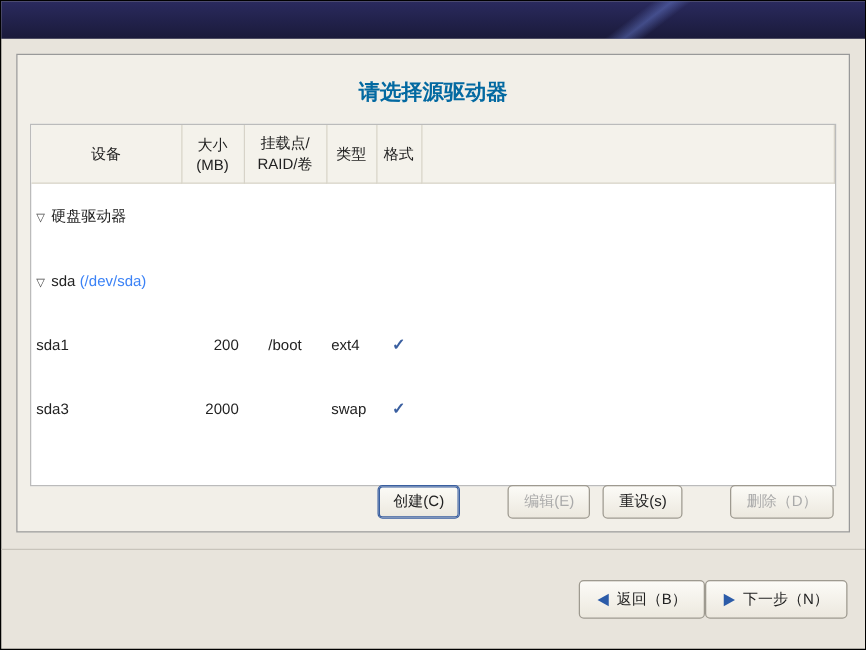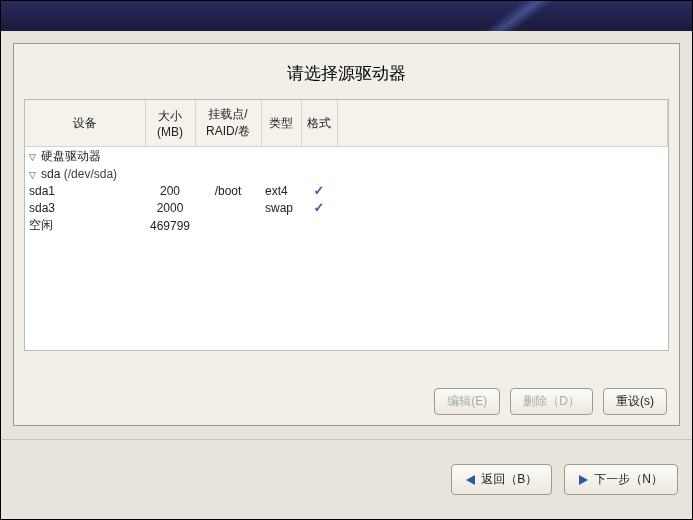--- a/index.html
+++ b/index.html
@@ -43,73 +43,73 @@
     .panel {
       width: 100%;
       height: 100%;
       background: #f2efe8;
       border: 1px solid #999;
       position: relative;
     }
     .panel-title {
       text-align: center;
       font-size: 17px;
-      font-weight: normal;
+      font-weight: bold;
       padding: 18px 0 14px;
-      color: #000000;
+      color: #0369a1;
     }
     .table-wrap {
       margin: 0 10px;
       background: #fff;
       border: 1px solid #bbb;
-      height: 252px;
+      height: 290px;
       overflow: hidden;
     }
     table.parts {
       width: 100%;
       border-collapse: collapse;
       table-layout: fixed;
     }
     table.parts thead th {
       background: #f4f2eb;
       border-right: 1px solid #d7d3c8;
       border-bottom: 1px solid #d7d3c8;
       font-weight: normal;
       font-size: 12px;
       color: #222;
       padding: 6px 4px;
       text-align: center;
       vertical-align: middle;
       height: 36px;
     }
     table.parts tbody td {
-      padding: 1px 4px;
+      padding: 18px 4px;
       font-size: 12px;
       color: #222;
       white-space: nowrap;
     }
     .col-device { width: 120px; }
     .col-size { width: 50px; text-align: right; }
     .col-mount { width: 66px; }
     .col-type { width: 40px; }
     .col-fmt { width: 36px; text-align: center; }
     .col-rest { }
-    td.size { text-align: center; padding-right: 8px; }
+    td.size { text-align: right; padding-right: 8px; }
     td.mount { padding-left: 4px; text-align: center; }
     td.type { padding-left: 4px; }
     td.fmt { text-align: center; }
     .tree-toggle {
       display: inline-block;
       width: 10px;
       font-size: 9px;
       color: #444;
       vertical-align: middle;
       margin-right: 2px;
     }
-    .dim { color: #404040; }
+    .dim { color: #3b82f6; }
     .indent1 { padding-left: 14px; }
     .indent2 { padding-left: 36px; }
     .check {
       color: #3a5fa0;
       font-weight: bold;
       font-size: 13px;
     }
     .panel-buttons {
       position: absolute;
       right: 12px;
@@ -128,32 +128,32 @@
       font-family: inherit;
       min-width: 64px;
     }
     .btn.focused {
       box-shadow: 0 0 0 1px #3a5fa0 inset;
       border-color: #3a5fa0;
     }
     .btn:disabled {
       color: #aaa;
       cursor: default;
+      margin-left: 28px;
     }
     .footer-bar {
       position: absolute;
       left: 0; right: 0;
       bottom: 0;
       height: 80px;
       border-top: 1px solid #c8c4bb;
       display: flex;
       align-items: center;
       justify-content: flex-end;
       padding-right: 14px;
-      gap: 12px;
       padding-left: 37px;
     }
     .nav-btn {
       background: linear-gradient(#fcfbf7, #ece8de);
       border: 1px solid #9e9a90;
       border-radius: 4px;
       padding: 6px 14px;
       font-size: 12px;
       color: #222;
       cursor: pointer;
@@ -218,36 +218,29 @@
               <td></td>
             </tr>
             <tr>
               <td class="indent2">sda3</td>
               <td class="size">2000</td>
               <td class="mount"></td>
               <td class="type">swap</td>
               <td class="fmt"><span class="check">✓</span></td>
               <td></td>
             </tr>
-            <tr>
-              <td class="indent2">空闲</td>
-              <td class="size">469799</td>
-              <td class="mount"></td>
-              <td class="type"></td>
-              <td class="fmt"><span class="check"></span></td>
-              <td></td>
-            </tr>
           </tbody>
         </table>
       </div>
 
       <div class="panel-buttons">
+        <button class="btn focused"><span>创建(C)</span></button>
         <button class="btn" disabled=""><span>编辑(E)</span></button>
+        <button class="btn"><span>重设(s)</span></button>
         <button class="btn" disabled=""><span>删除（D）</span></button>
-        <button class="btn"><span>重设(s)</span></button>
       </div>
     </div>
   </div>
 
   <div class="footer-bar">
     <button class="nav-btn">
       <span class="arrow-left"></span>
       <span>返回（B）</span>
     </button>
     <button class="nav-btn">

